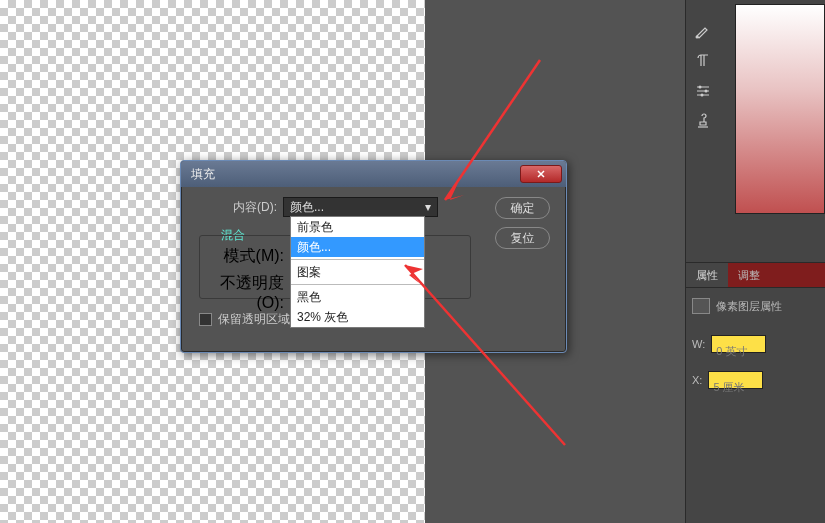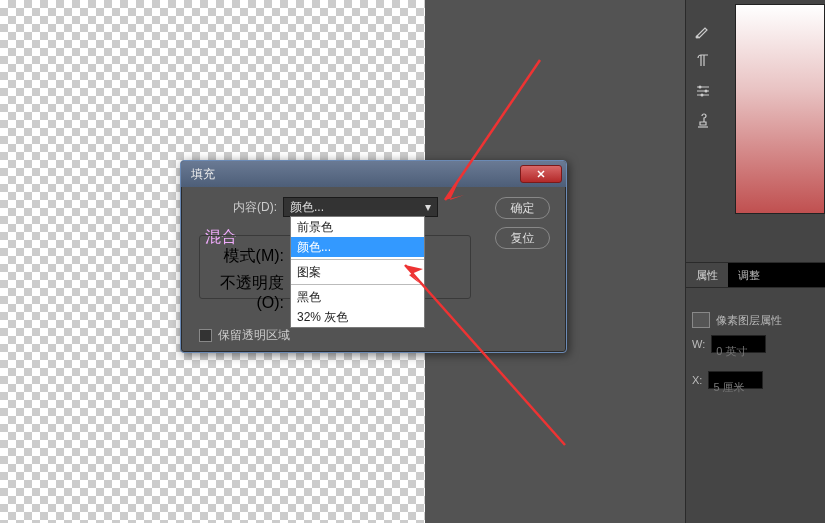--- a/index.html
+++ b/index.html
@@ -61,50 +61,50 @@
 }
 
 
 .props-tabs {
   position: absolute;
   top: 262px; left: 0; right: 0;
   height: 26px;
   display: flex;
   border-top: 1px solid #2a2a2a;
   border-bottom: 1px solid #2a2a2a;
-  background: #000000;
+  background: #7f1d1d;
 }
 .props-tab {
   padding: 5px 10px;
   font-size: 11px;
   color: #bbb;
 }
 .props-tab.active { background: #454545; color: #ddd; }
 
 .props-row {
   position: absolute;
   left: 0; right: 0;
   height: 24px;
   display: flex; align-items: center;
   padding: 0 6px;
   font-size: 11px;
   color: #bbb;
   gap: 6px;
 }
-.props-row.layer { top: 308px; }
+.props-row.layer { top: 294px; }
 .props-row.w { top: 332px; }
 .props-row.x { top: 368px; }
 .props-icon {
   width: 18px; height: 16px;
   border: 1px solid #888;
   background: #555;
 }
 .dim-input {
   width: 55px; height: 18px;
-  background: #000000;
+  background: #fde047;
   border: 1px solid #222;
   color: #777;
   font-size: 11px;
   padding: 8px 4px;
 }
 
 
 .dialog {
   position: absolute;
   left: 180px; top: 160px;
@@ -145,34 +145,34 @@
   width: 155px; height: 20px;
   background: #333;
   border: 1px solid #1a1a1a;
   color: #ddd;
   font-size: 12px;
   padding: 0 6px;
   display: flex; align-items: center; justify-content: space-between;
 }
 .dlg-fieldset-label {
   position: absolute;
-  left: 24px; top: 66px;
-  font-size: 16px;
-  color: #f0abfc;
+  left: 40px; top: 66px;
+  font-size: 12px;
+  color: #5eead4;
 }
 .dlg-fieldset {
   position: absolute;
   left: 18px; top: 74px;
   width: 272px; height: 64px;
   border: 1px solid #3a3a3a;
   border-radius: 3px;
 }
 .dlg-check-row {
   position: absolute;
-  left: 18px; top: 166px;
+  left: 18px; top: 150px;
   display: flex; align-items: center;
   font-size: 12px; color: #ccc;
 }
 .chk {
   width: 13px; height: 13px;
   border: 1px solid #888;
   background: #333;
   margin-right: 6px;
 }
 

